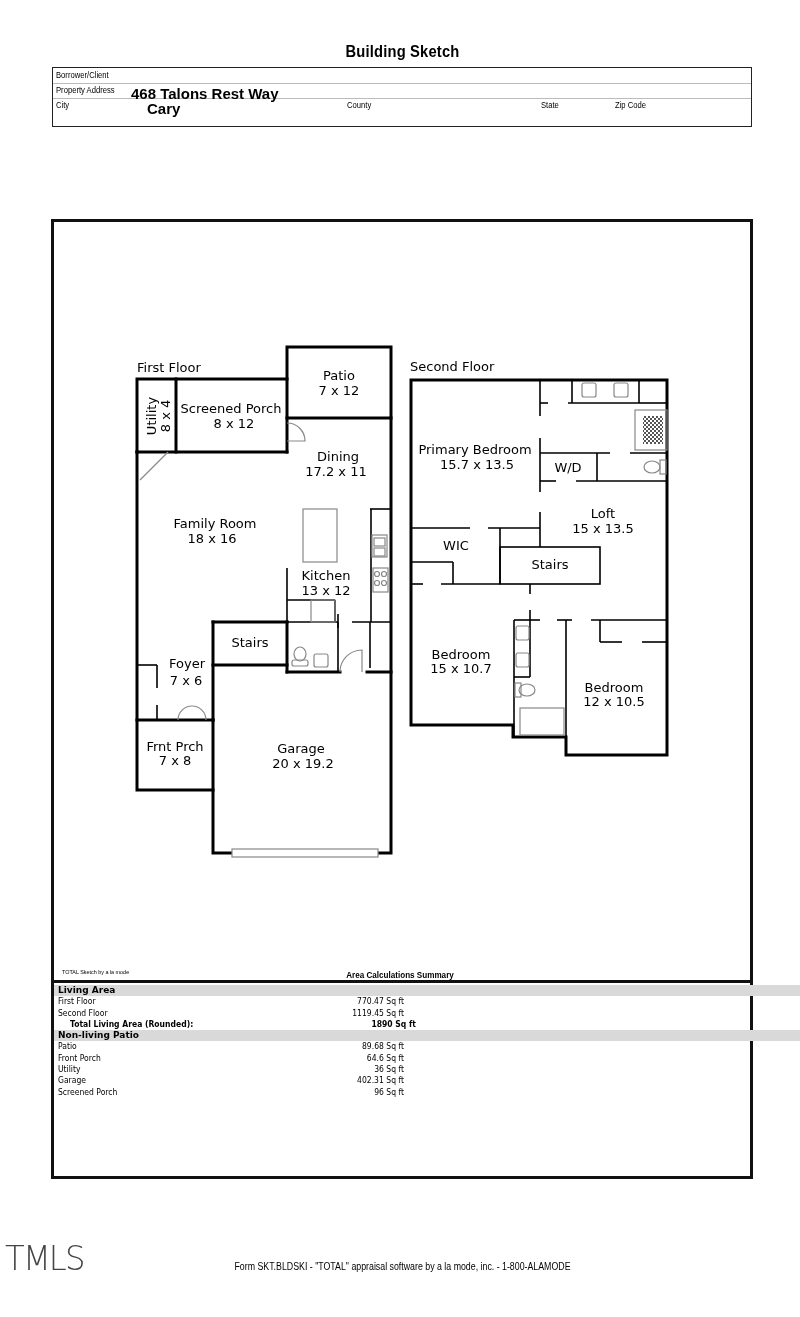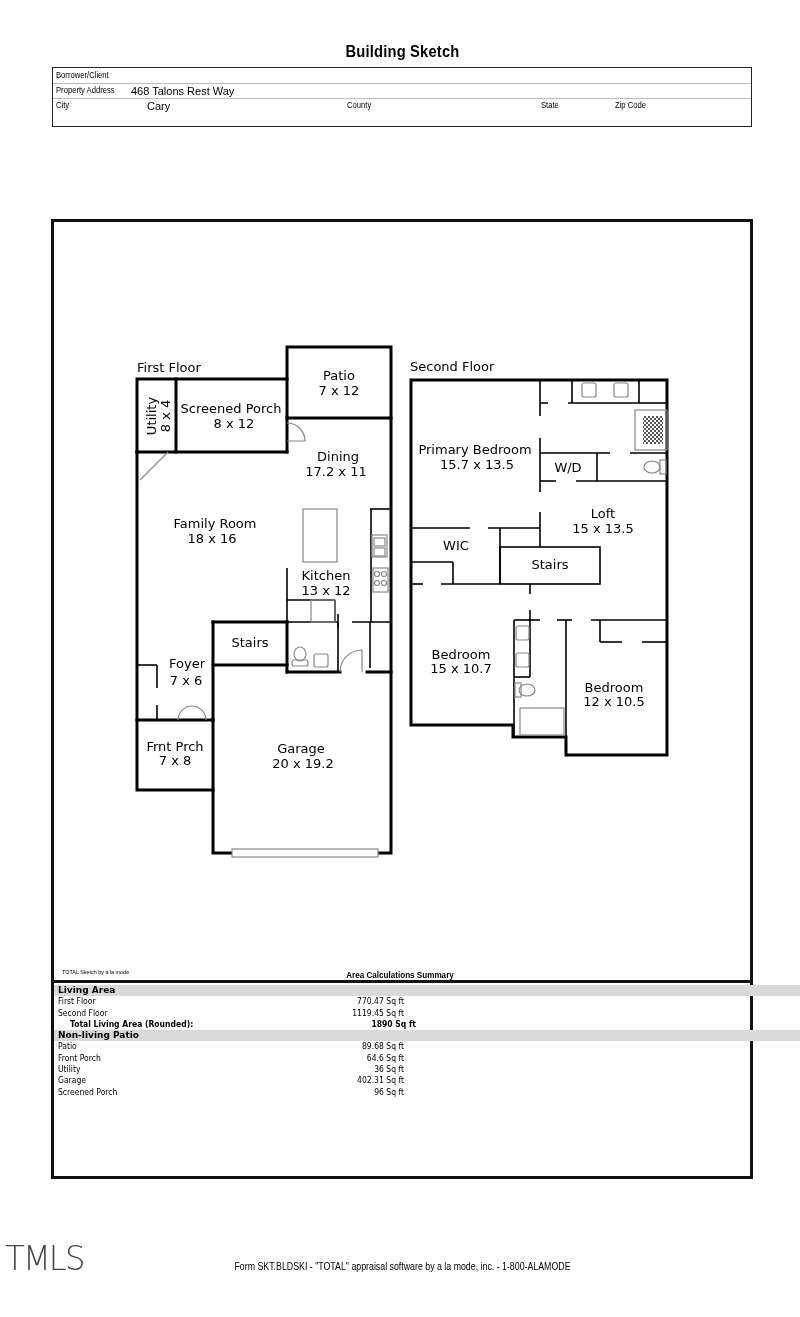--- a/index.html
+++ b/index.html
@@ -2,21 +2,21 @@
 <html><head>
 <meta charset="utf-8">
 <style>
   html, body { margin:0; padding:0; background:#fff; }
   body { width:800px; height:1317px; position:relative; font-family:"Liberation Sans", sans-serif; color:#000; overflow:hidden; }
   .title { position:absolute; top:43px; left:0; width:805px; text-align:center; font-size:16px; font-weight:bold; letter-spacing:0.2px; transform:scaleX(0.92); }
   .hdr { position:absolute; left:52px; top:67px; width:700px; height:60px; border:1.5px solid #222; box-sizing:border-box;padding-left:32px; }
   .hdr .row { position:absolute; left:0; right:0; height:15px; border-bottom:1.5px solid #bbb; font-size:9px; }
   .hdr .row:last-child { border-bottom:none; }
   .hdr .lbl { position:absolute; left:3px; top:2px; font-size:9px; transform:scaleX(0.85); transform-origin:left; }
-  .hdr .val { position:absolute; top:2px; font-size:11px; }
+  .hdr .val { position:absolute; top:2px; font-size:15px;font-weight:bold; }
   .frame { position:absolute; left:51px; top:219px; width:702px; height:960px; border:3px solid #111; box-sizing:border-box; }
   svg.plan { position:absolute; left:0; top:0; }
   .plan text { font-family:"DejaVu Sans", sans-serif; fill:#000; }
   .sum-caption { position:absolute; left:62px; top:969px; font-size:6px; transform:scaleX(0.9); transform-origin:left; }
   .sum-title { position:absolute; left:0; width:800px; top:970px; text-align:center; font-size:9px; font-weight:bold; transform:scaleX(0.9); }
   .sum-divider { position:absolute; left:51px; top:980px; width:702px; height:3px; background:#111; }
   .sum-table { position:absolute; left:54px; top:985px; width:768px; font-size:9px; font-family:"DejaVu Sans", sans-serif; }
   .sum-row { height:11.3px; line-height:11.3px; position:relative; }
   .sum-row.section { background:#d9d9d9; font-weight:bold; padding-left:4px; }
   .sum-row .name { position:absolute; left:4px; transform:scaleX(0.85); transform-origin:left; }

